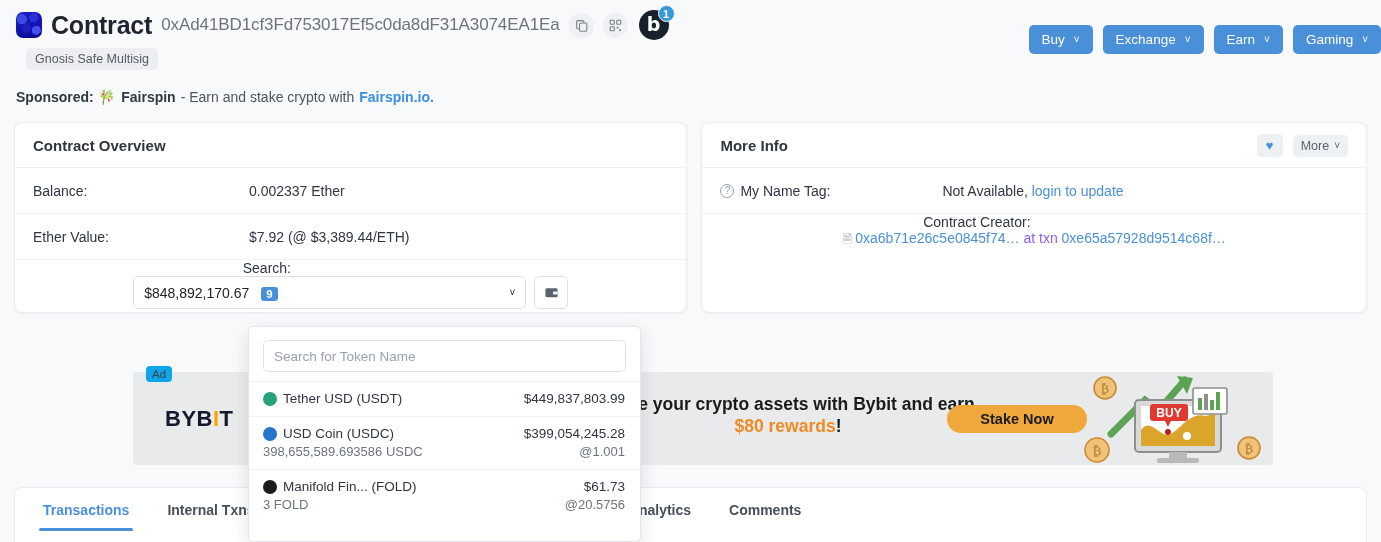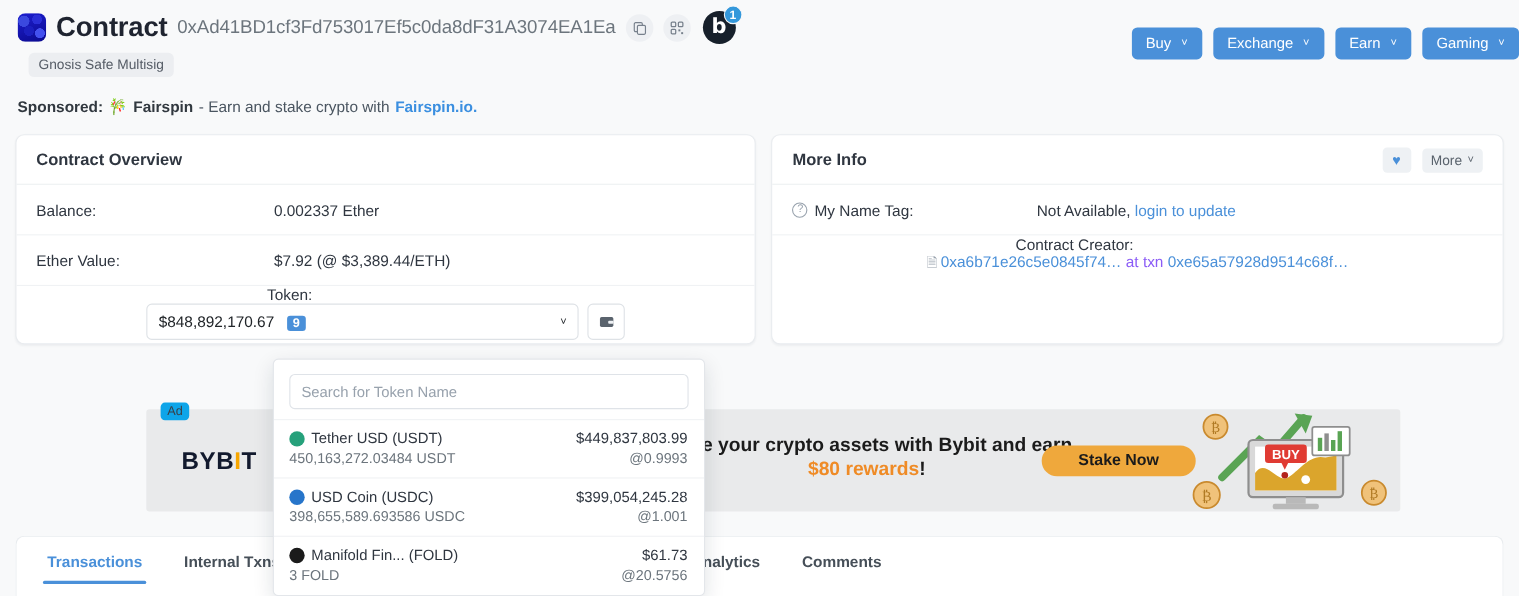--- a/index.html
+++ b/index.html
@@ -266,21 +266,21 @@
       <div class="card-head">Contract Overview</div>
       <div class="row">
         <div class="lbl">Balance:</div>
         <div class="val">0.002337 Ether</div>
       </div>
       <div class="row">
         <div class="lbl">Ether Value:</div>
         <div class="val">$7.92 (@ $3,389.44/ETH)</div>
       </div>
       <div class="row tall">
-        <div class="lbl">Token:</div>
+        <div class="lbl">Search:</div>
         <div class="token-wrap">
           <div class="token-select">
             <span>
               <span>$848,892,170.67</span>
               <span class="tok-badge">9</span>
             </span>
             <span class="caret">˅</span>
           </div>
           <div class="wallet-btn">
             <svg width="15" height="15" viewBox="0 0 16 16" fill="currentColor">
@@ -376,24 +376,20 @@
       <input class="dd-search" placeholder="Search for Token Name" style="">
     </div>
     <div class="dd-item">
       <div class="dd-line">
         <span class="dd-name">
           <span class="coin coin-usdt"></span>
           <span>Tether USD (USDT)</span>
         </span>
         <span>$449,837,803.99</span>
       </div>
-      <div class="dd-line dd-line2">
-        <span>450,163,272.03484 USDT</span>
-        <span>@0.9993</span>
-      </div>
     </div>
     <div class="dd-item">
       <div class="dd-line">
         <span class="dd-name">
           <span class="coin coin-usdc"></span>
           <span>USD Coin (USDC)</span>
         </span>
         <span>$399,054,245.28</span>
       </div>
       <div class="dd-line dd-line2">

